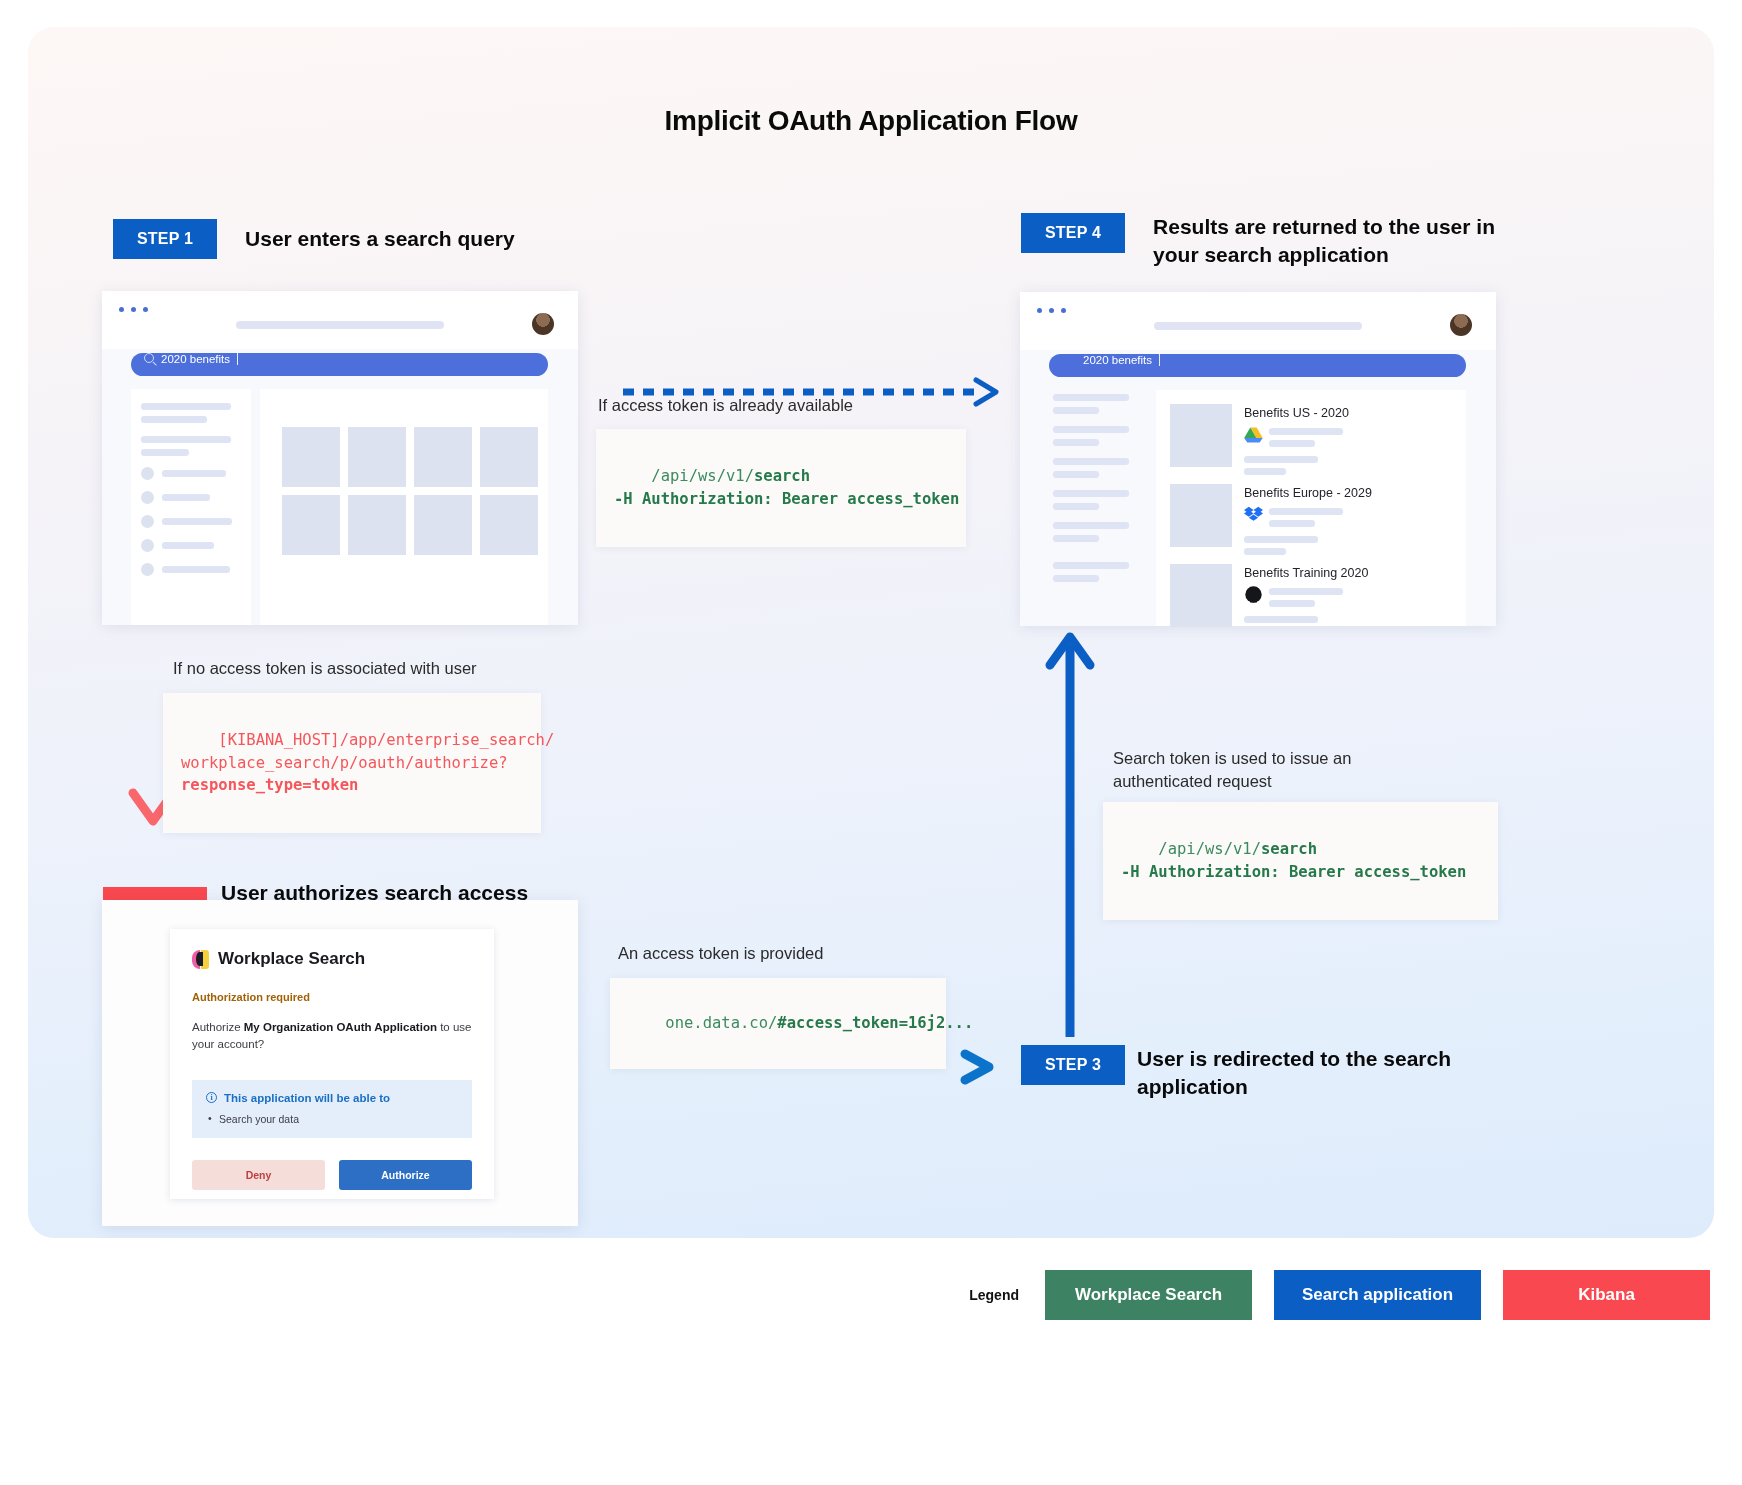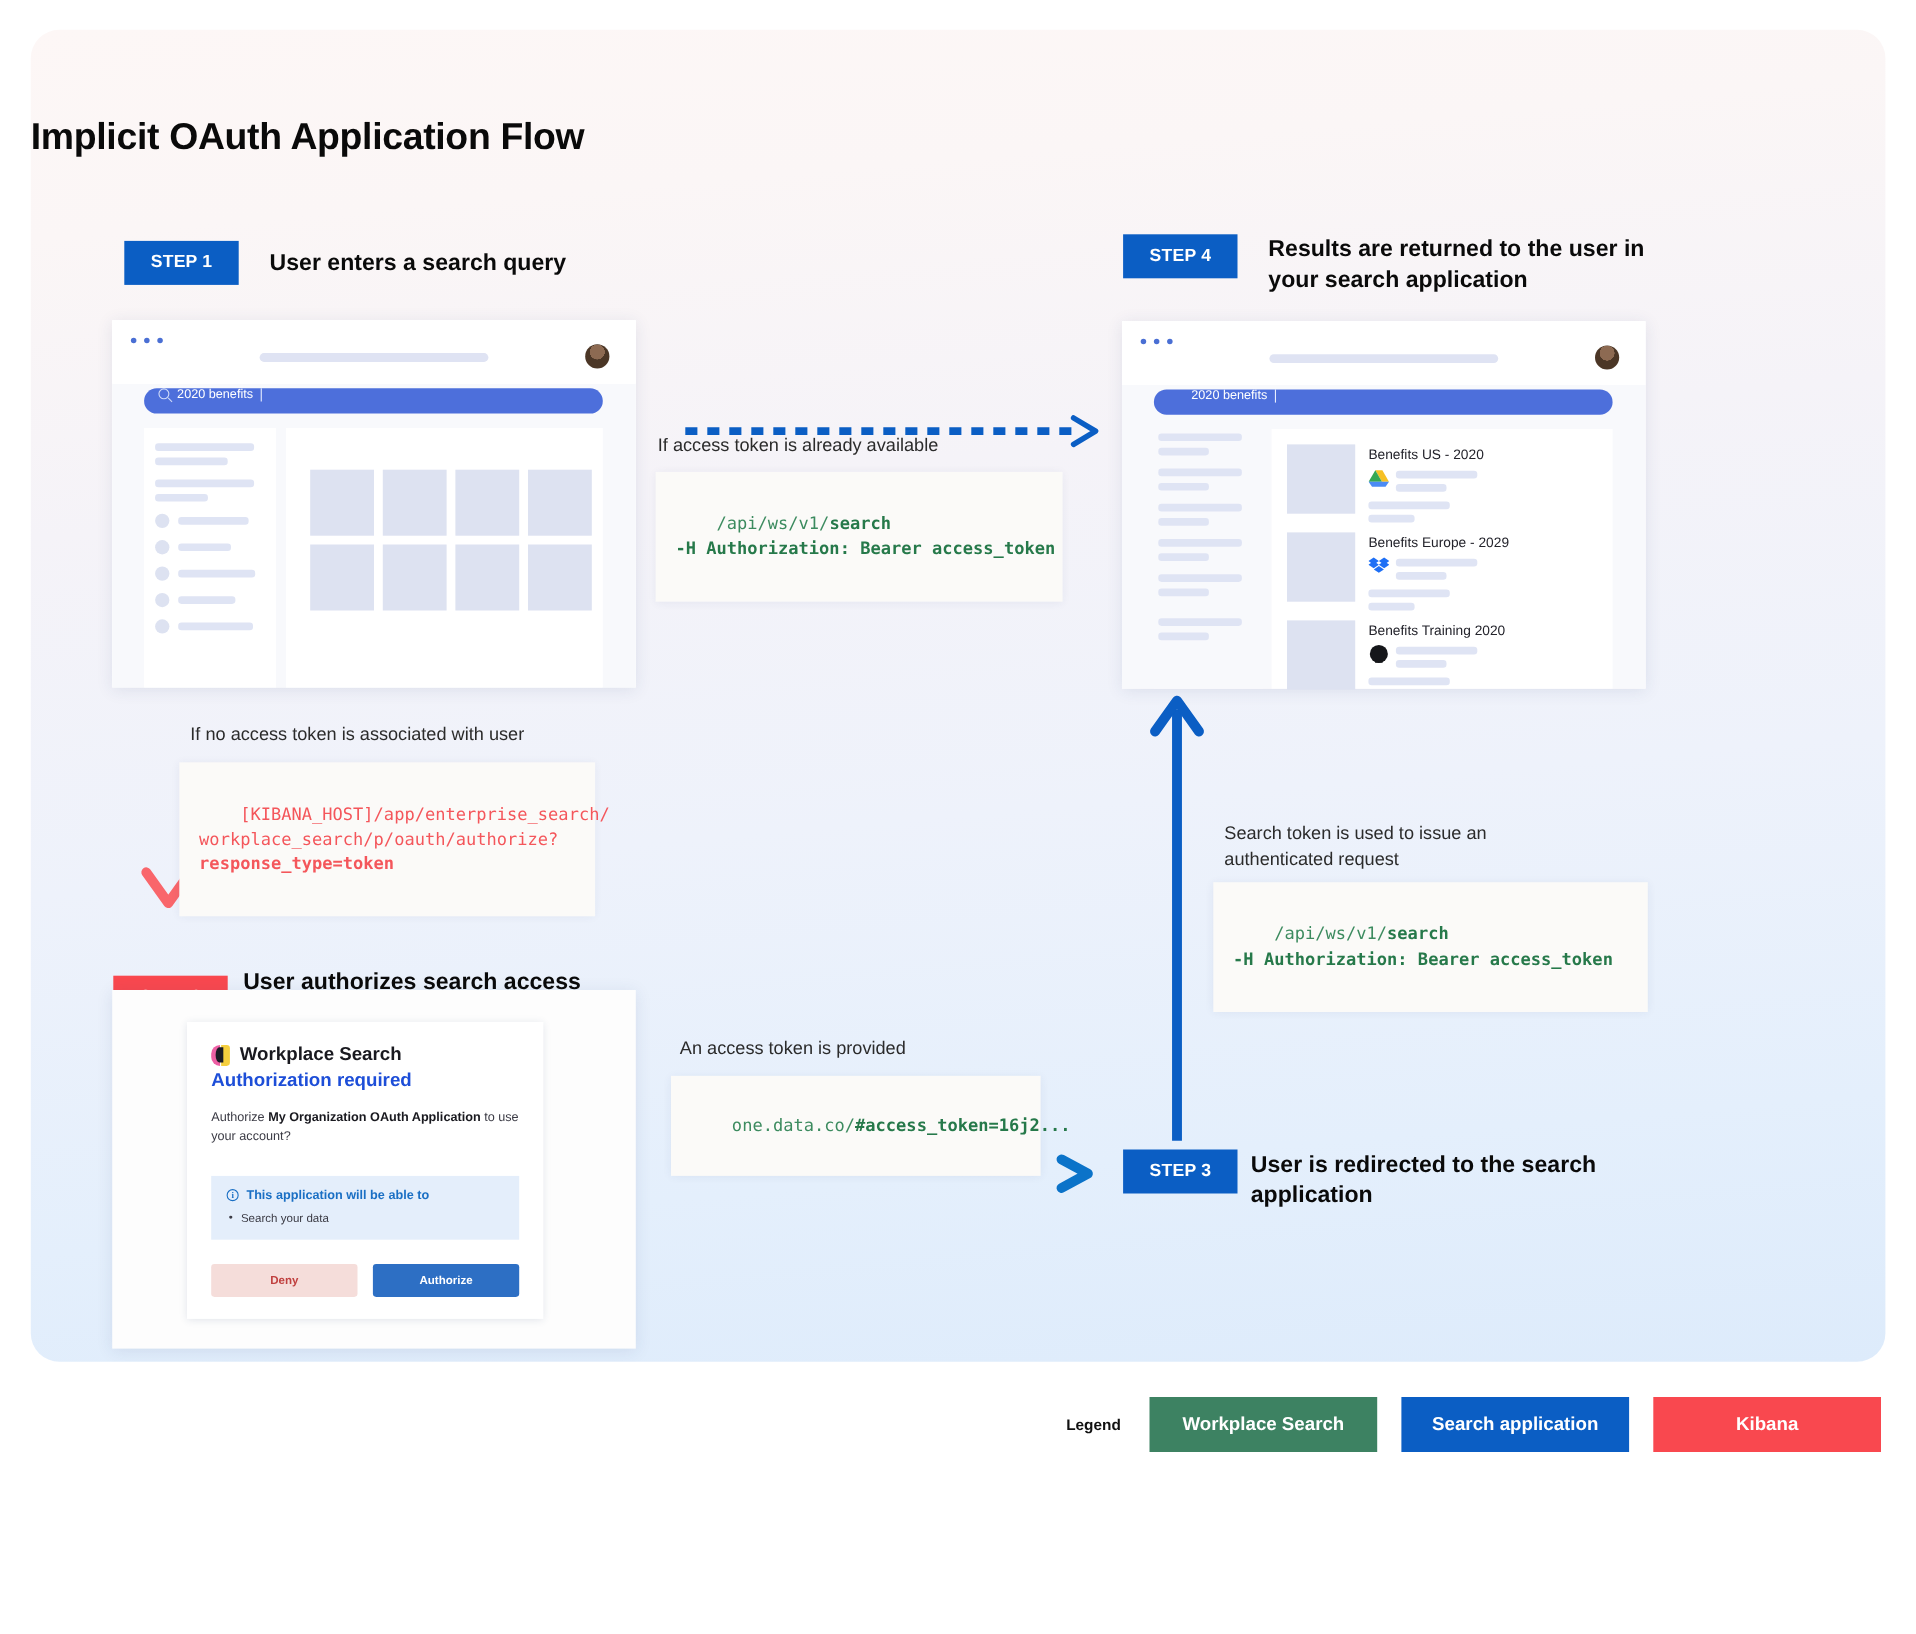--- a/index.html
+++ b/index.html
@@ -17,21 +17,22 @@
     left: 28px; top: 27px;
     width: 1686px; height: 1211px;
     border-radius: 26px;
     background: linear-gradient(175deg, #fdf7f6 0%, #fbf6f6 14%, #f5f3f8 34%, #eef2fb 58%, #e4effc 82%, #ddebfb 100%);
     overflow: hidden;
   }
 
   .title {
     position: absolute;
     top: 78px; left: 0; width: 100%;
-    font-size: 34px; font-weight: bold;
+    text-align: center;
+    font-size: 28px; font-weight: bold;
     color: #0a0a0a;
     letter-spacing: -0.3px;
   }
 
   
   .step-badge {
     display: inline-block;
     color: #fff;
     font-size: 16px; font-weight: bold;
     padding: 11px 24px;
@@ -125,21 +126,21 @@
   }
   .ws-brand { display: flex; align-items: center; gap: 9px; }
   .ws-logo { width: 17px; height: 19px; position: relative; flex: none; }
   .ws-logo .l { position: absolute; left: 0; top: 0; width: 8px; height: 19px;
                 background: #ed5fa4; border-radius: 9px 0 0 9px; }
   .ws-logo .r { position: absolute; left: 9px; top: 0; width: 8px; height: 19px;
                 background: #f5cf3e; border-radius: 0 3px 3px 0; }
   .ws-logo .c { position: absolute; left: 4px; top: 2.5px; width: 7px; height: 14px;
                 background: #1b1b25; border-radius: 50% 0 0 50%; }
   .ws-brand-name { font-size: 17px; font-weight: bold; color: #19191f; }
-  .auth-title { font-size: 17px; font-weight: bold; color: #1d4ed8; margin-top: 3px; }
+  .auth-title { font-size: 11px; font-weight: bold; color: #a16207; margin-top: 22px; }
   .auth-desc { font-size: 11.5px; color: #3b3b45; margin-top: 16px; line-height: 1.5; }
   .auth-desc b { font-weight: bold; color: #19191f; }
   .callout {
     margin-top: 26px; background: #e4eefb; padding: 12px 14px 13px 14px;
   }
   .callout-title { font-size: 11.5px; color: #1a6fc4; font-weight: bold; display:flex; gap:7px; align-items:center;}
   .i-circ {
     width: 11px; height: 11px; border-radius: 50%; border: 1px solid #1a6fc4;
     font-size: 8px; line-height: 9px; text-align: center; color: #1a6fc4; flex: none;
     font-weight: bold; font-family: "Liberation Serif", serif;

